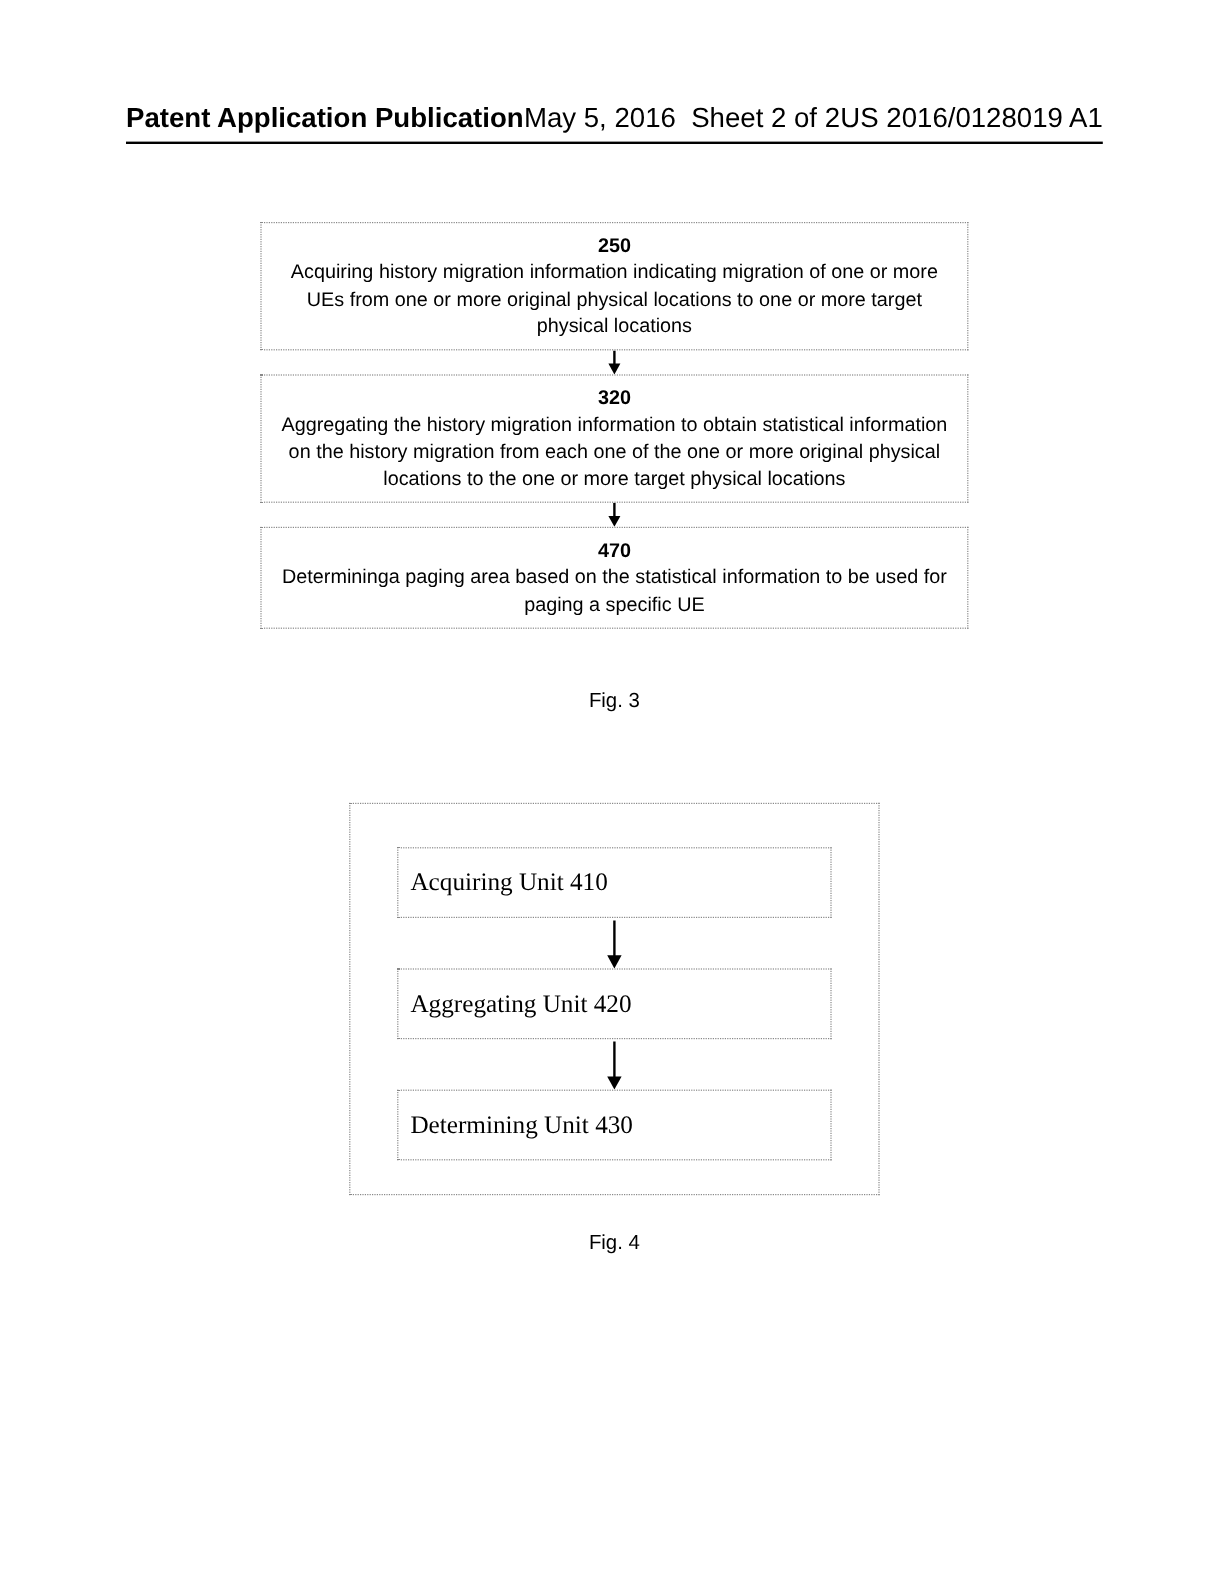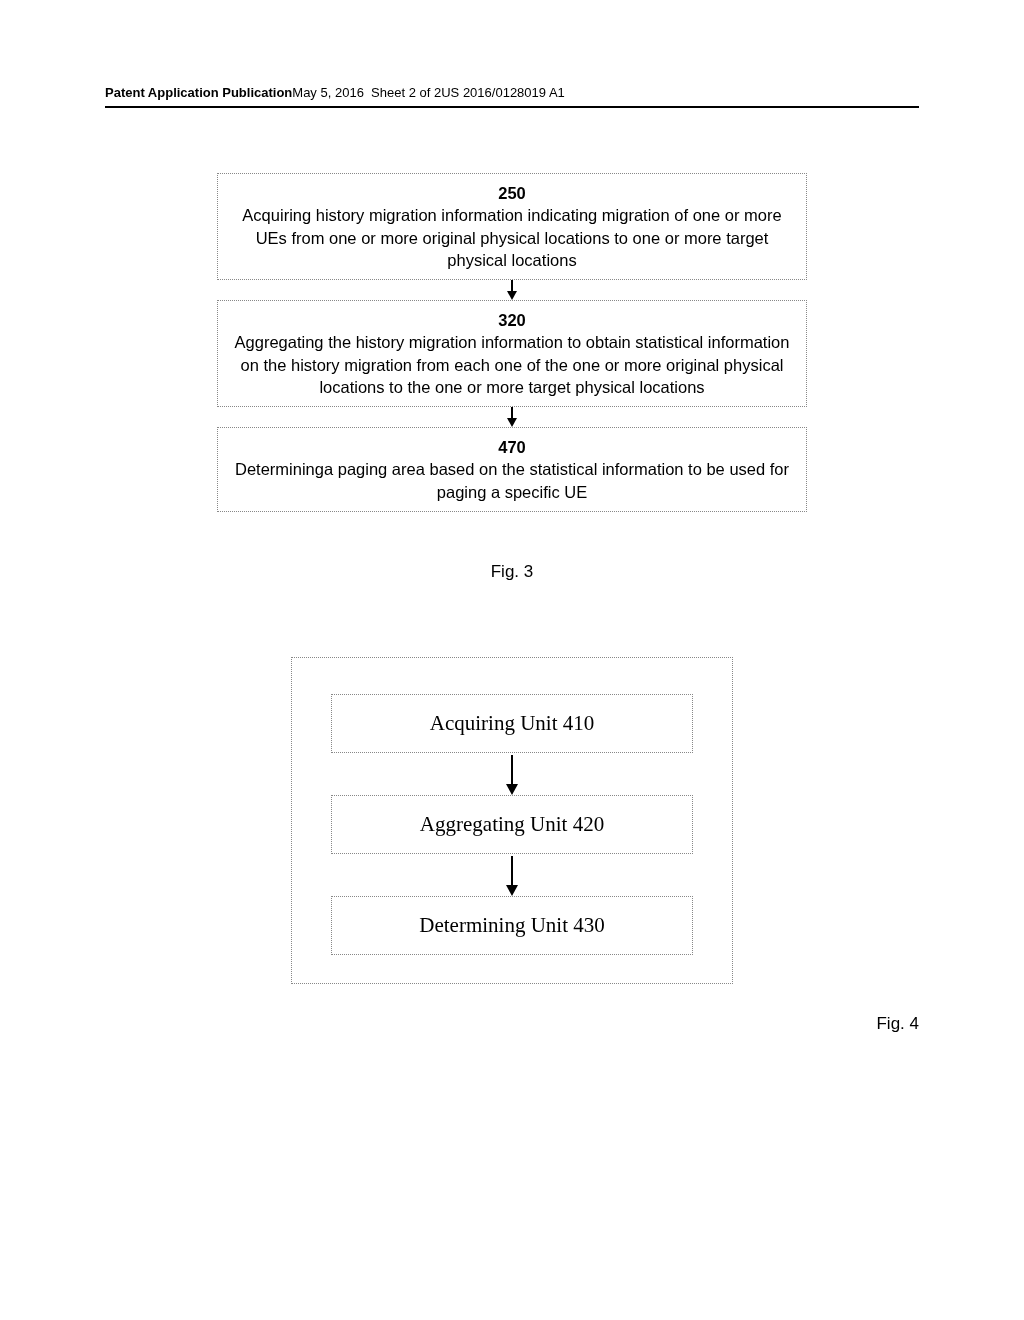--- a/index.html
+++ b/index.html
@@ -12,21 +12,22 @@
   }
   .page {
     width: 1024px;
     height: 1320px;
     position: relative;
     box-sizing: border-box;
     padding: 85px 105px 0 105px;
   }
   .header {
     display: flex;
-    font-size: 13px;
+    justify-content: space-between;
+    font-size: 23px;
     margin-bottom: 6px;
   }
   .header .left { font-weight: bold; }
   .header .mid { }
   .header .right { }
   .rule {
     border-top: 2px solid #000;
     margin-bottom: 65px;
   }
 
@@ -56,21 +57,20 @@
     margin-top: 50px;
     margin-bottom: 75px;
   }
 
   
   .fig4 {
     width: 440px;
     margin: 0 auto;
     border: 1px dotted #888;
     padding: 36px 0 28px 0;
-    text-align: center;
   }
   .unit {
     width: 340px;
     margin: 0 auto;
     border: 1px dotted #888;
     padding: 16px 10px;
     font-family: "Times New Roman", Times, serif;
     font-size: 21px;
   }
   .arrow4 {
@@ -78,21 +78,21 @@
     display: flex;
     justify-content: center;
     align-items: center;
   }
   .node-label {
     font-family: "Times New Roman", Times, serif;
     font-size: 21px;
     margin-top: 44px;
   }
   .fig4-caption {
-    text-align: right;
+    text-align: center;
     font-size: 17px;
     margin-top: 30px;
   }
 </style>
 </head>
 <body>
 
 <div class="page">
 
   <div class="header">

